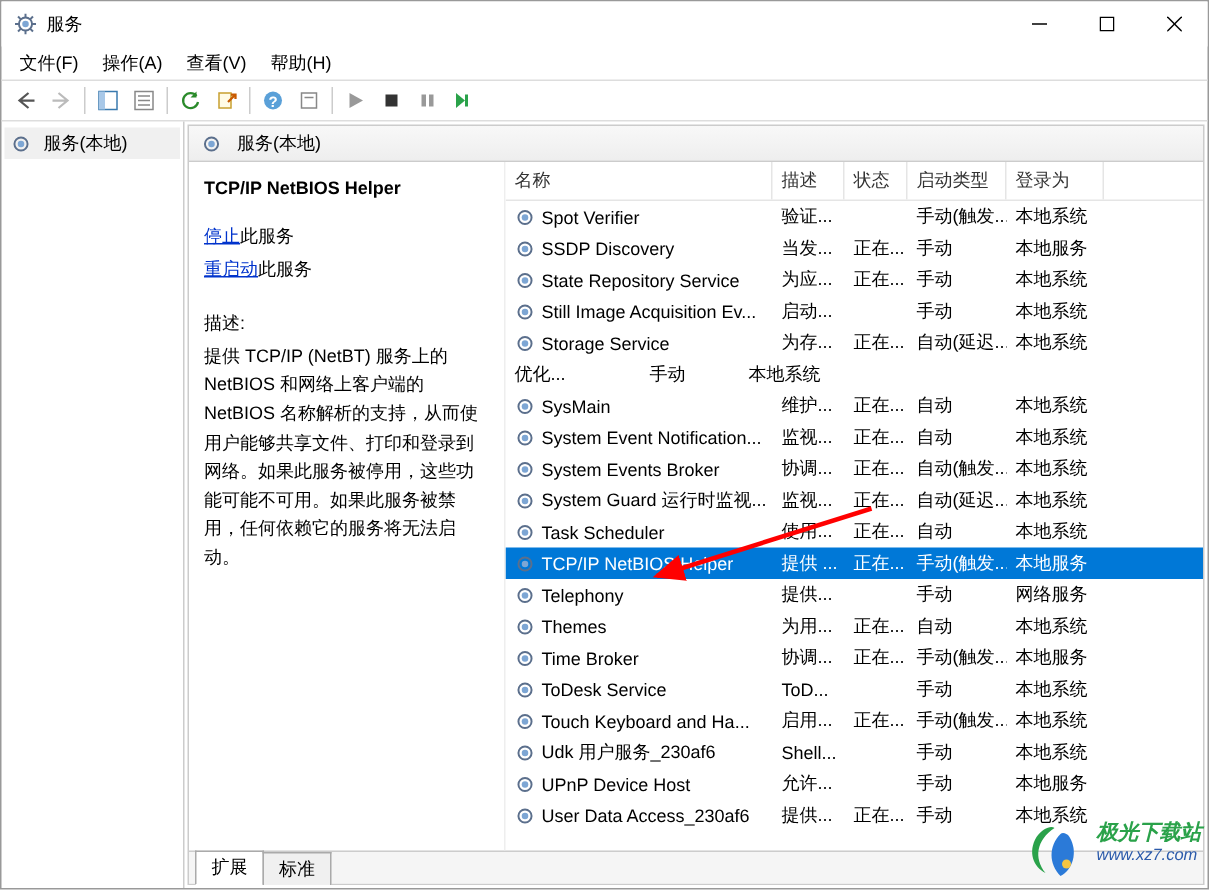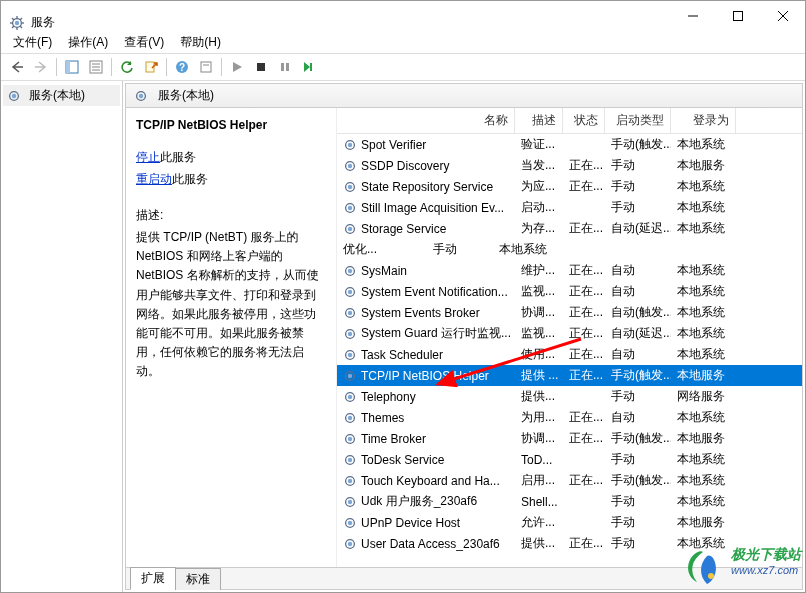--- a/index.html
+++ b/index.html
@@ -1,20 +1,20 @@
 <!DOCTYPE html>
 <html><head>
 <meta charset="utf-8">
 <style>
 * { margin: 0; padding: 0; box-sizing: border-box; }
 body { font-family: "Microsoft YaHei", "Segoe UI", Tahoma, sans-serif; font-size: 12px; background: #fff; color: #000; overflow: hidden; position: relative; }
 .window { width: 806px; height: 593px; border: 1px solid #999; position: relative; }
 
 
-.titlebar { height: 30px; display: flex; align-items: flex-end; padding: 0 0 0 8px; background: #fff; }
+.titlebar { height: 30px; display: flex; align-items: center; padding: 0 0 0 8px; background: #fff; }
 .title-icon { width: 16px; height: 16px; margin-right: 6px; display: inline-flex; align-items: center; justify-content: center; }
 .title-text { flex: 1; font-size: 12px; }
 .win-controls { display: flex; }
 .win-btn { width: 45px; height: 30px; display: flex; align-items: center; justify-content: center; font-size: 11px; font-family: "Segoe MDL2 Assets", sans-serif; }
 
 
 .menubar { height: 22px; display: flex; align-items: center; padding: 0 4px; }
 .menu-item { padding: 2px 8px; }
 
 
@@ -34,21 +34,21 @@
 .right-body { display: flex; flex: 1; overflow: hidden; }
 
 
 .detail-panel { width: 210px; padding: 10px; font-size: 12px; }
 .detail-title { font-weight: bold; margin-bottom: 16px; }
 .link { color: #0033cc; text-decoration: underline; cursor: pointer; text-align: center; }
 .detail-section { margin-bottom: 4px; line-height: 1.5; }
 .detail-desc { line-height: 1.6; }
 
 
-.list-container { flex: 1; overflow-y: auto; border-left: 1px solid #eee; position: relative; text-align: right; }
+.list-container { flex: 1; overflow-y: auto; border-left: 1px solid #eee; position: relative; }
 .list-header { display: flex; background: #fff; border-bottom: 1px solid #e5e5e5; position: sticky; top: 0; }
 .list-header .col { padding: 4px 6px; border-right: 1px solid #e5e5e5; font-size: 12px; color: #333; }
 .list-row { display: flex; align-items: center; height: 21px; }
 .list-row.selected { background: #0078d7; color: #fff; }
 .list-row .col { padding: 0 6px; overflow: hidden; white-space: nowrap; text-overflow: ellipsis; display: flex; align-items: center; }
 .col.name { width: 178px; }
 .col.desc { width: 48px; }
 .col.status { width: 42px; }
 .col.startup { width: 66px; }
 .col.logon { width: 65px; }

